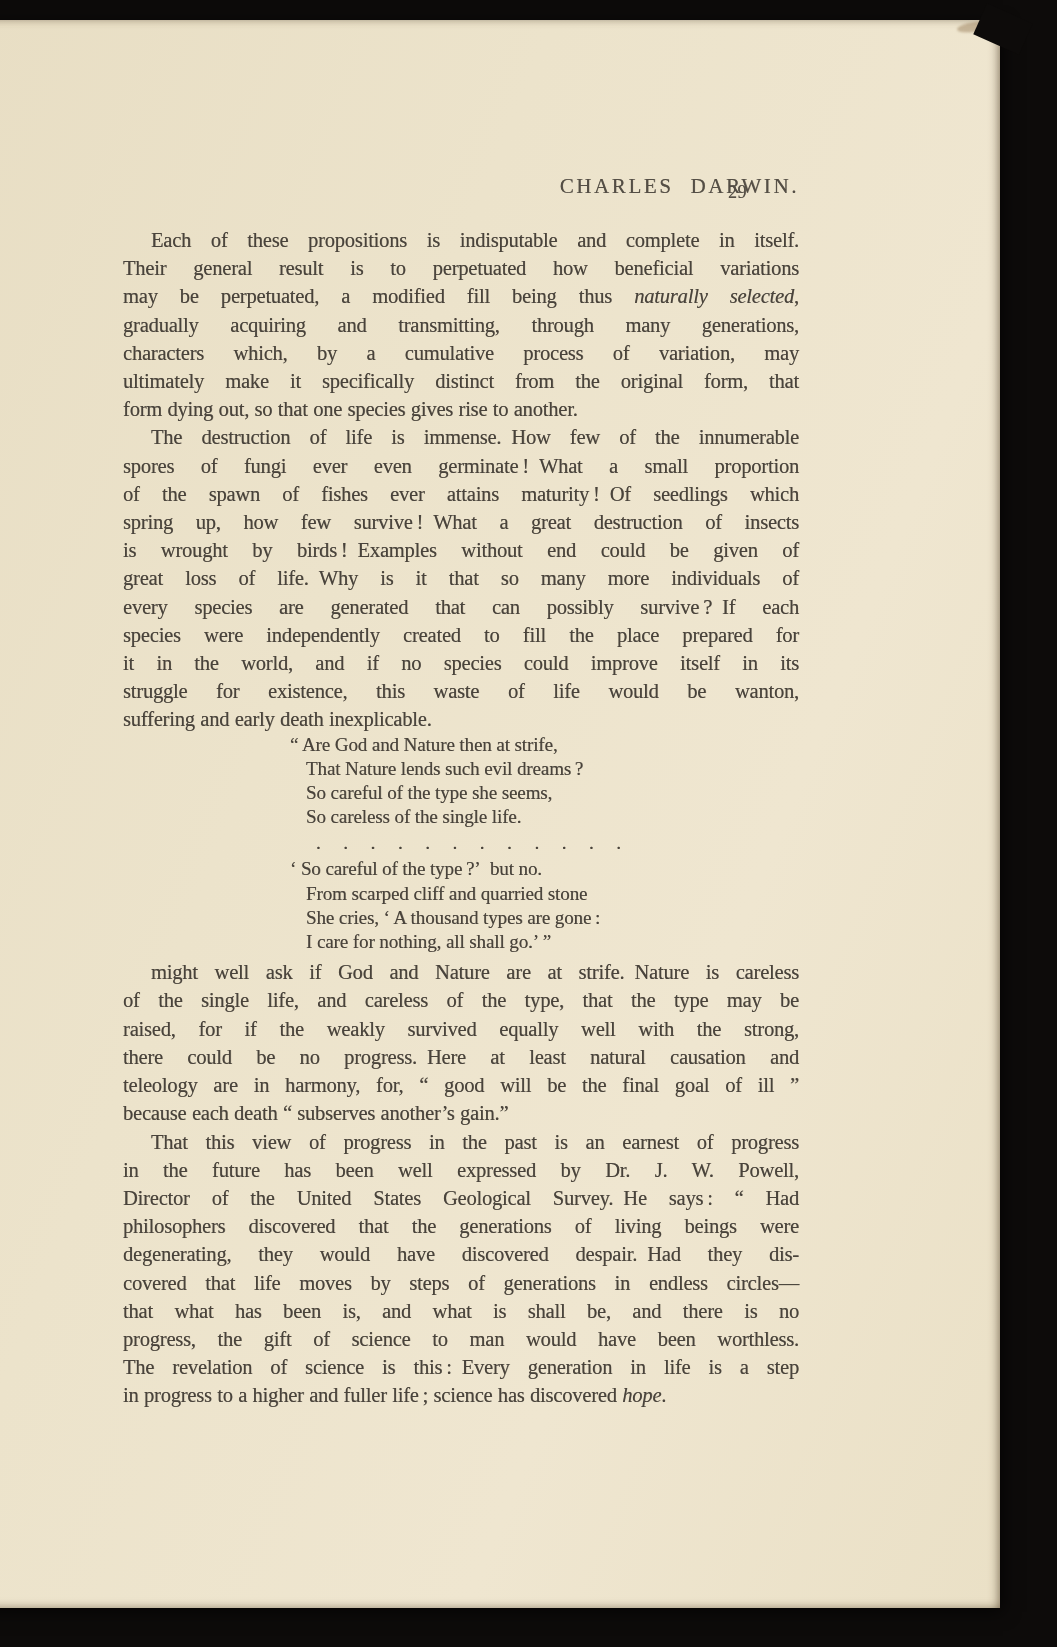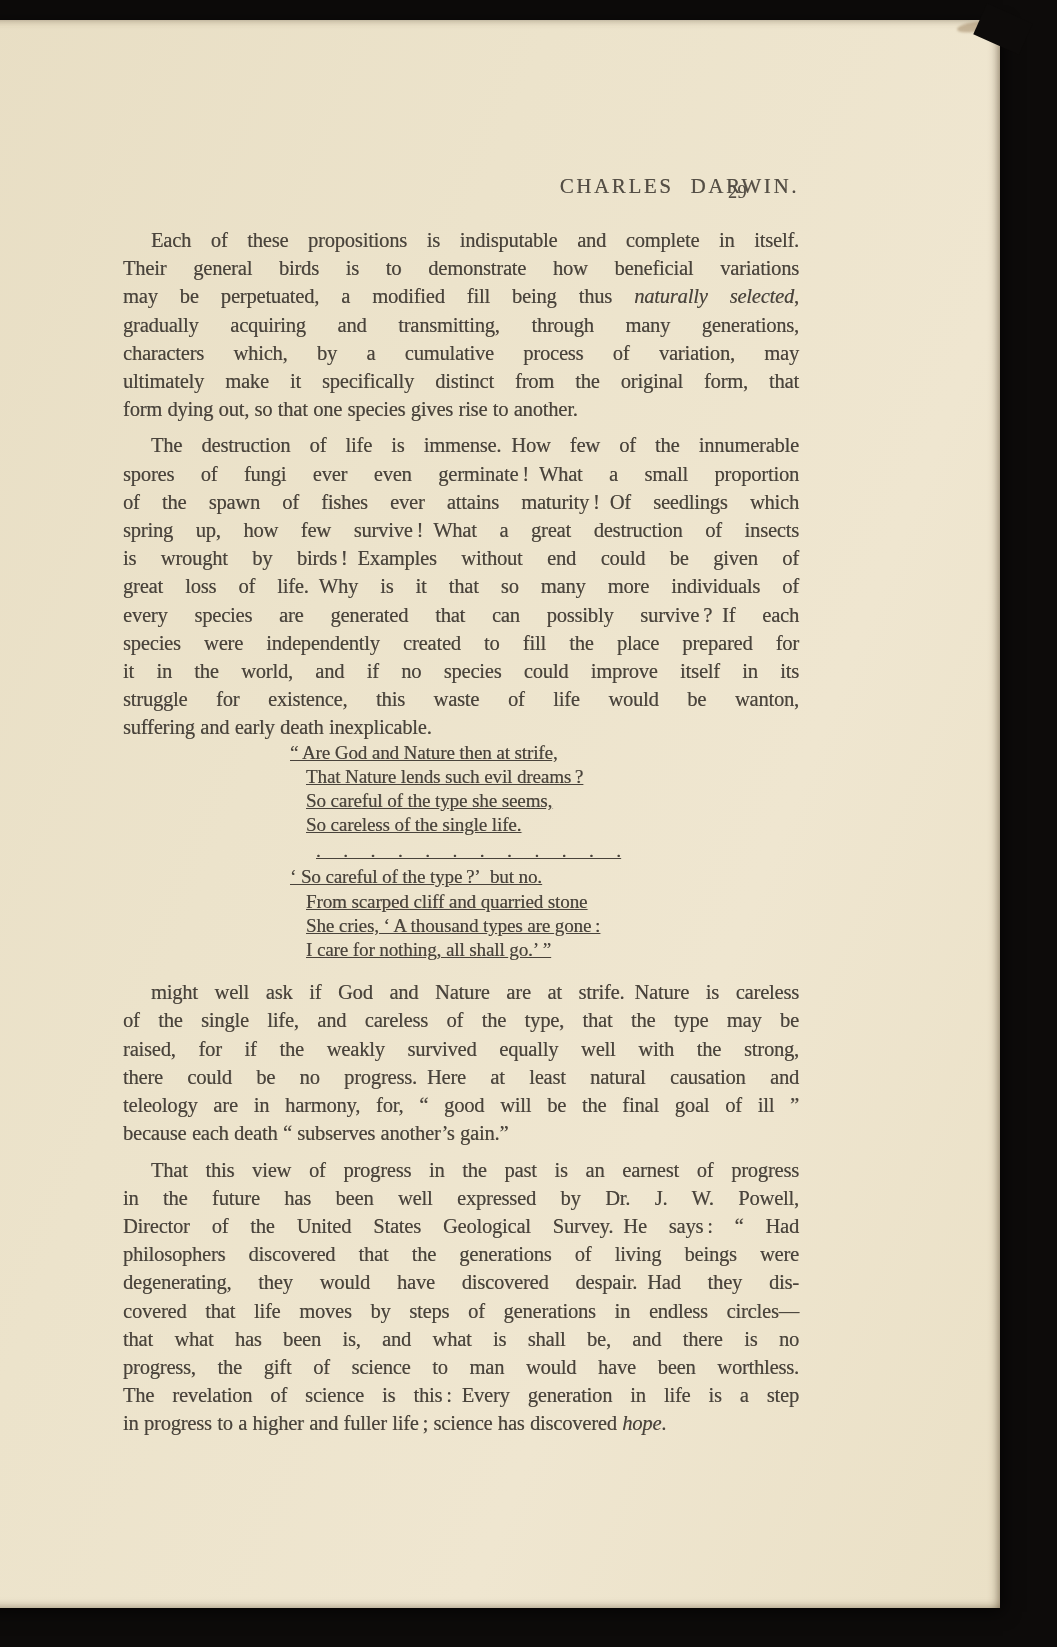--- a/index.html
+++ b/index.html
@@ -91,32 +91,30 @@
   .para .line {
     text-align: justify;
     text-align-last: justify;
     word-spacing: 0.5px;
   }
   .para .line.last {
     text-align-last: left;
   }
   .para .line:first-child {
     text-indent: 28px;
-    margin-top: 8px;
   }
   em { font-style: italic; }
   
   .poem {
     margin-left: 183px;
     margin-top: -1px;
-    margin-bottom: 16px;
+    margin-bottom: 4px;
     font-size: 19px;
     line-height: 24.2px;
     letter-spacing: -0.1px;
-    text-decoration: underline;
   }
   .poem .line {
     text-align: left;
     text-align-last: auto;
   }
   .stanza .line:first-child {
     text-indent: -16px;
   }
   .dots {
     margin: 3px 0 3px 10px;
@@ -135,21 +133,21 @@
 
   <div class="content">
 
     <div class="running-head">
       <span class="rh-title">CHARLES DARWIN.</span>
       <span class="rh-num">29</span>
     </div>
 
     <div class="para">
         <div class="line"><span>Each of these propositions is indisputable and complete in itself.</span></div>
-        <div class="line"><span>Their general birds is to demonstrate how beneficial variations</span></div>
+        <div class="line"><span>Their general result is to perpetuated how beneficial variations</span></div>
         <div class="line"><span>may be perpetuated, a modified fill being thus </span><em>naturally selected</em><span>,</span></div>
         <div class="line"><span>gradually acquiring and transmitting, through many generations,</span></div>
         <div class="line"><span>characters which, by a cumulative process of variation, may</span></div>
         <div class="line"><span>ultimately make it specifically distinct from the original form, that</span></div>
         <div class="line last"><span>form dying out, so that one species gives rise to another.</span></div>
       </div>
 
     <div class="para">
         <div class="line"><span>The destruction of life is immense. How few of the innumerable</span></div>
         <div class="line"><span>spores of fungi ever even germinate ! What a small proportion</span></div>

